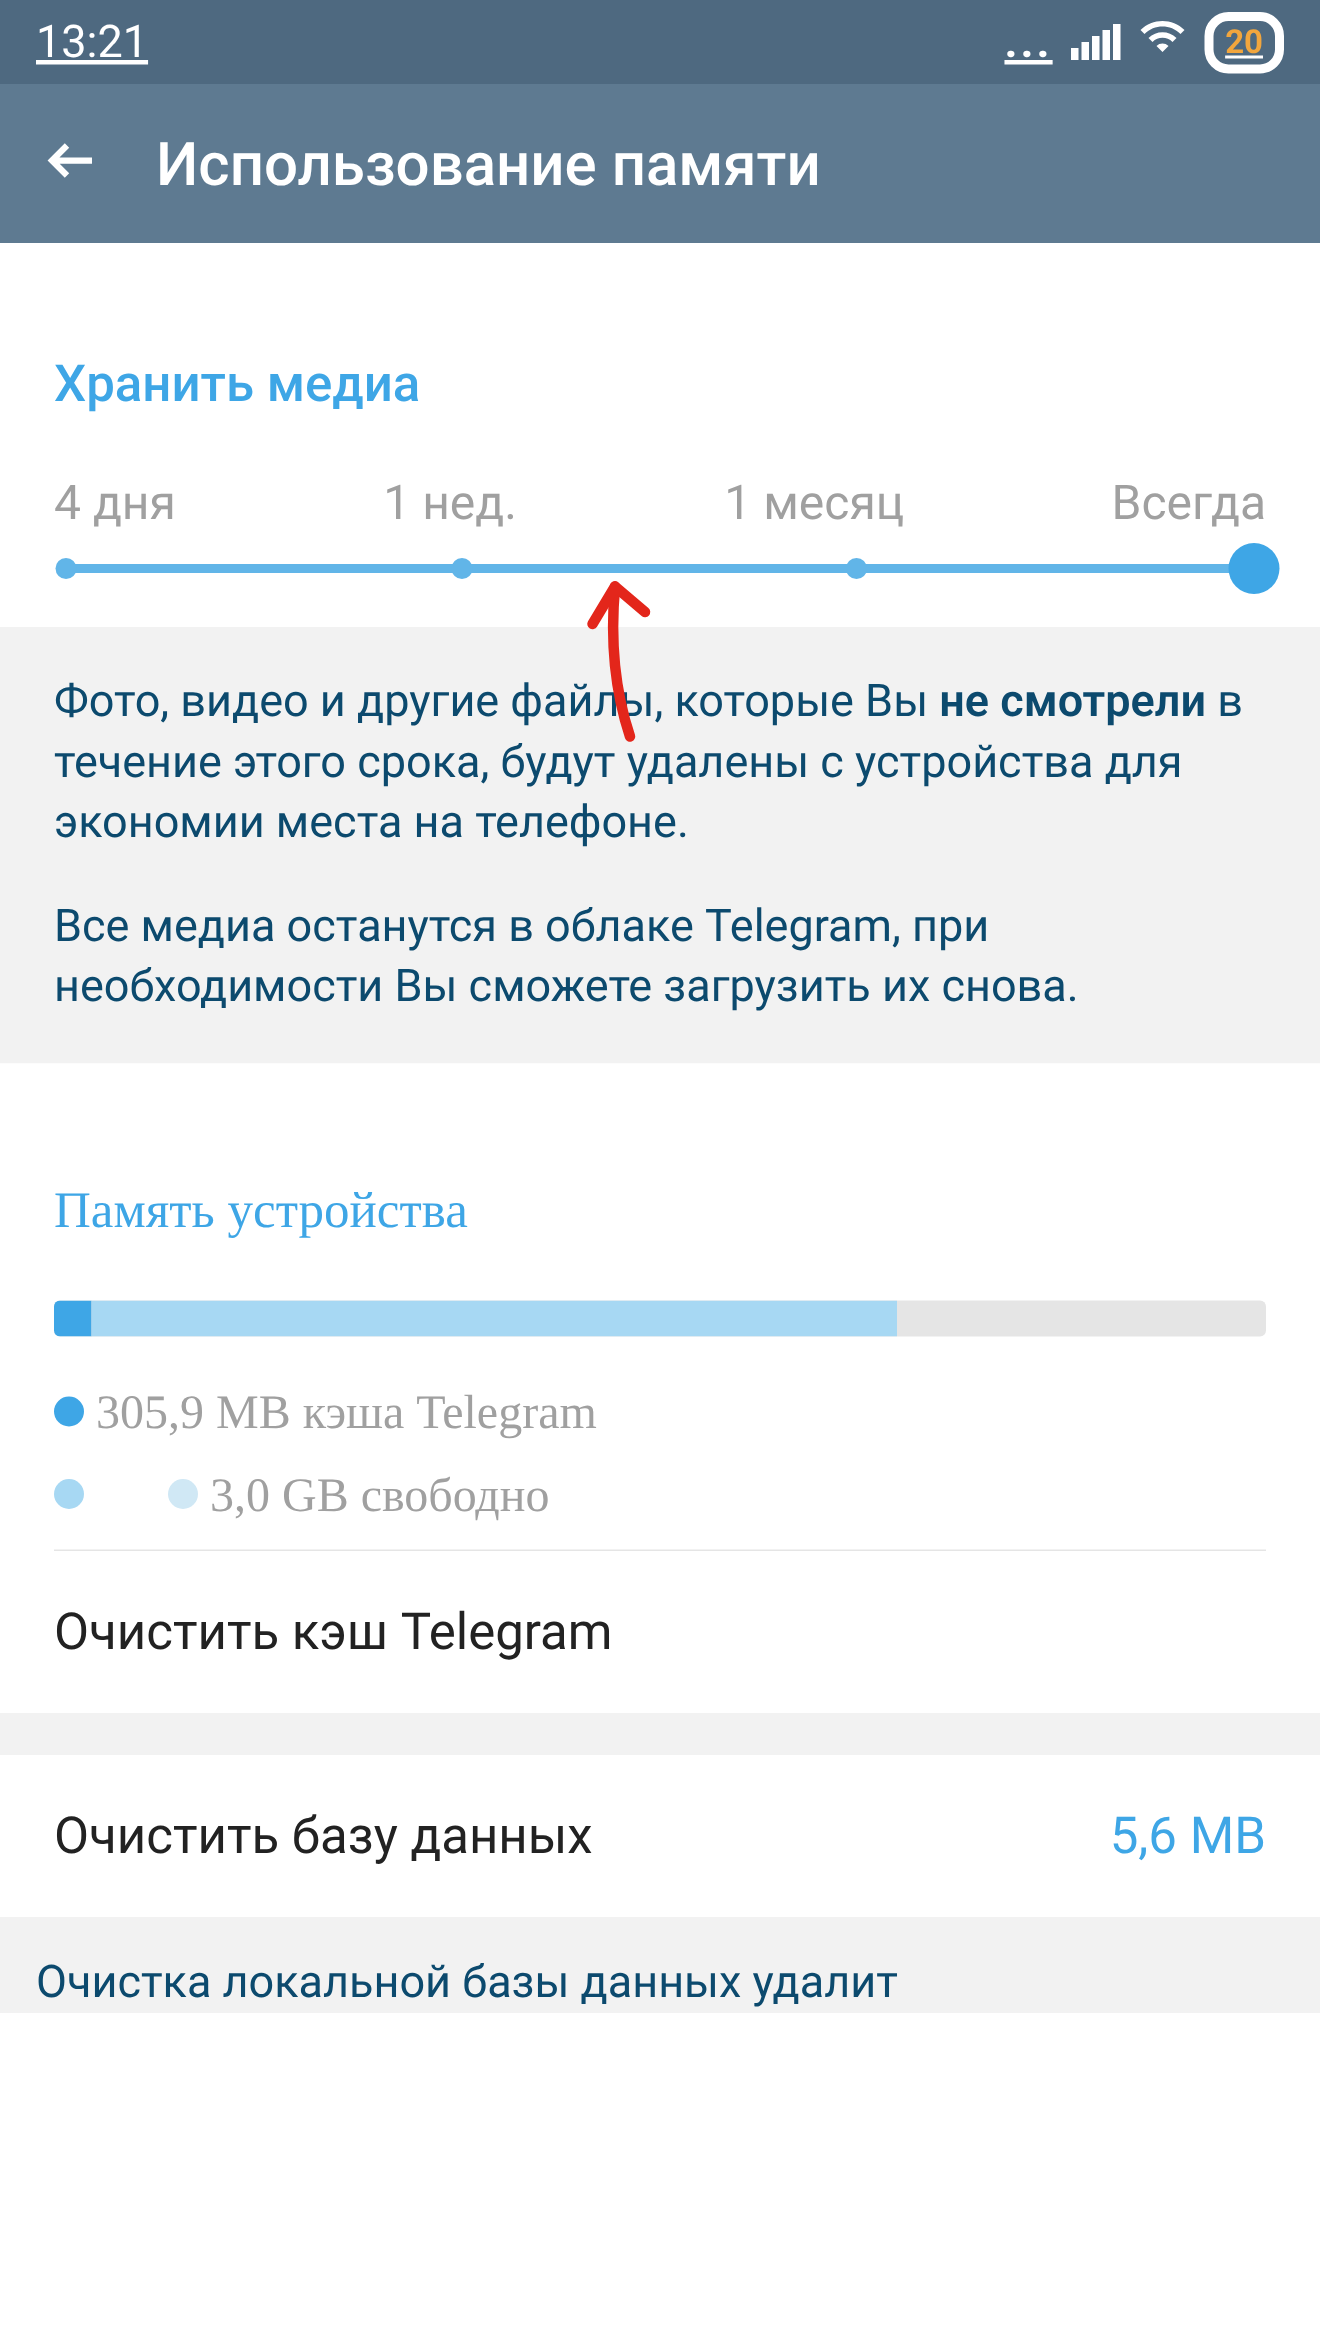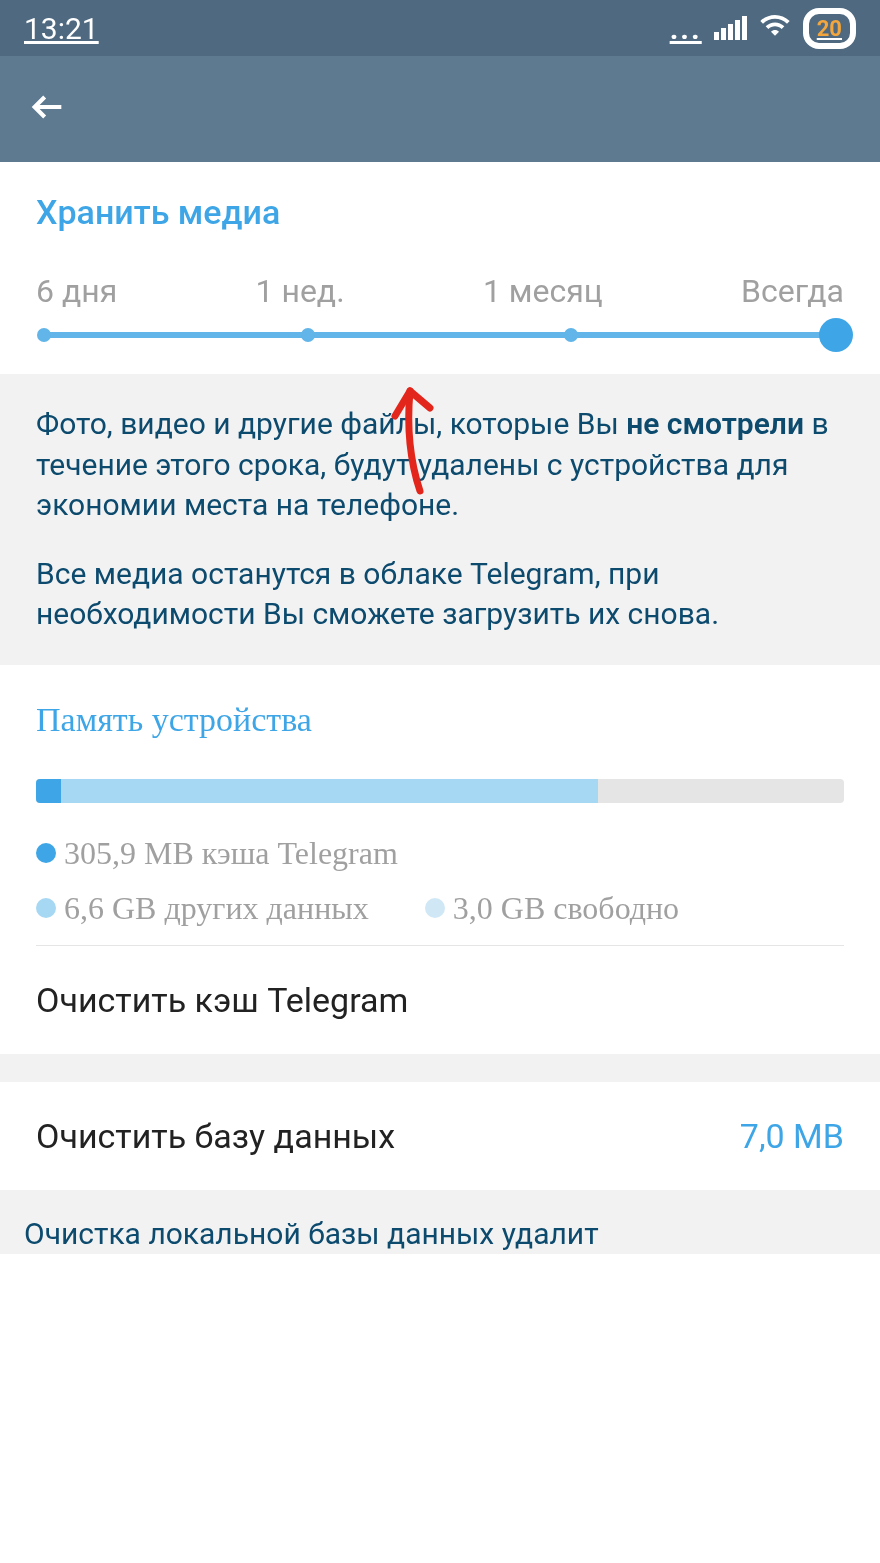--- a/index.html
+++ b/index.html
@@ -38,21 +38,21 @@
     }
     .battery-fill { color: #f2a63d; }
     .app-bar {
       height: 106px; background: #5e7a91;
       display: flex; align-items: center; padding: 0 28px; gap: 36px;
     }
     .back-arrow { color: #fff; cursor: pointer; }
     .back-arrow svg { width: 40px; height: 40px; }
     .app-title { color: #fff; font-size: 40px; font-weight: 500; }
     .section { background: #fff; padding: 30px 36px 26px; }
-    .section-title { color: #3ea6e6; font-size: 34px; font-weight: 500; margin-bottom: 40px; }
+    .section-title { color: #3ea6e6; font-size: 34px; font-weight: 500; margin-bottom: 40px; margin-top: 44px; }
     .slider-labels { display: flex; justify-content: space-between; margin-bottom: 22px; }
     .slider-labels span { color: #a0a0a0; font-size: 32px; }
     .slider-track {
       position: relative; height: 6px; background: #61b5e8;
       border-radius: 3px; margin: 0 8px 10px;
     }
     .slider-dot {
       position: absolute; top: 50%; transform: translate(-50%,-50%);
       width: 14px; height: 14px; background: #61b5e8; border-radius: 50%;
     }
@@ -121,26 +121,27 @@
     </span>
   </div>
 </div>
 
 <div class="app-bar">
   <div class="back-arrow">
     <svg viewBox="0 0 24 24" fill="none" stroke="#fff" stroke-width="2.5">
         <path d="M20 12H4M10 6l-6 6 6 6"></path>
       </svg>
   </div>
+  <div class="app-title">Использование памяти</div>
 </div>
 
 <div class="section">
   <div class="section-title">Хранить медиа</div>
   <div class="slider-labels">
-    <span>6 дня</span>
+    <span>4 дня</span>
     <span>1 нед.</span>
     <span>1 месяц</span>
     <span>Всегда</span>
   </div>
   <div class="slider-track">
     <div class="slider-dot d1"></div>
     <div class="slider-dot d2"></div>
     <div class="slider-dot d3"></div>
     <div class="slider-thumb"></div>
   </div>
@@ -161,39 +162,38 @@
   </div>
   <div class="legend-row">
     <div class="legend-item">
       <span class="legend-dot ld1"></span>
       <span>305,9 MB кэша Telegram</span>
     </div>
   </div>
   <div class="legend-row">
     <div class="legend-item">
       <span class="legend-dot ld2"></span>
-      <span>6,6 GB других данных</span>
     </div>
     <div class="legend-item">
       <span class="legend-dot ld3"></span>
       <span>3,0 GB свободно</span>
     </div>
   </div>
   <div class="divider"></div>
 </div>
 
 <div class="action-row">
   <span>Очистить кэш Telegram</span>
 </div>
 
 <div class="gap-block"></div>
 
 <div class="action-row">
   <span>Очистить базу данных</span>
-  <span class="action-value">7,0 MB</span>
+  <span class="action-value">5,6 MB</span>
 </div>
 
 <div class="bottom-info">
   <p class="info-text">Очистка локальной базы данных удалит</p>
 </div>
 
 <div class="red-arrow">
   <svg viewBox="0 0 80 120">
       <path d="M45 115 Q 30 70 35 15" stroke="#e3261b" stroke-width="7" fill="none" stroke-linecap="round"></path>
       <path d="M35 15 L 20 40 M35 15 L 55 32" stroke="#e3261b" stroke-width="7" fill="none" stroke-linecap="round"></path>

